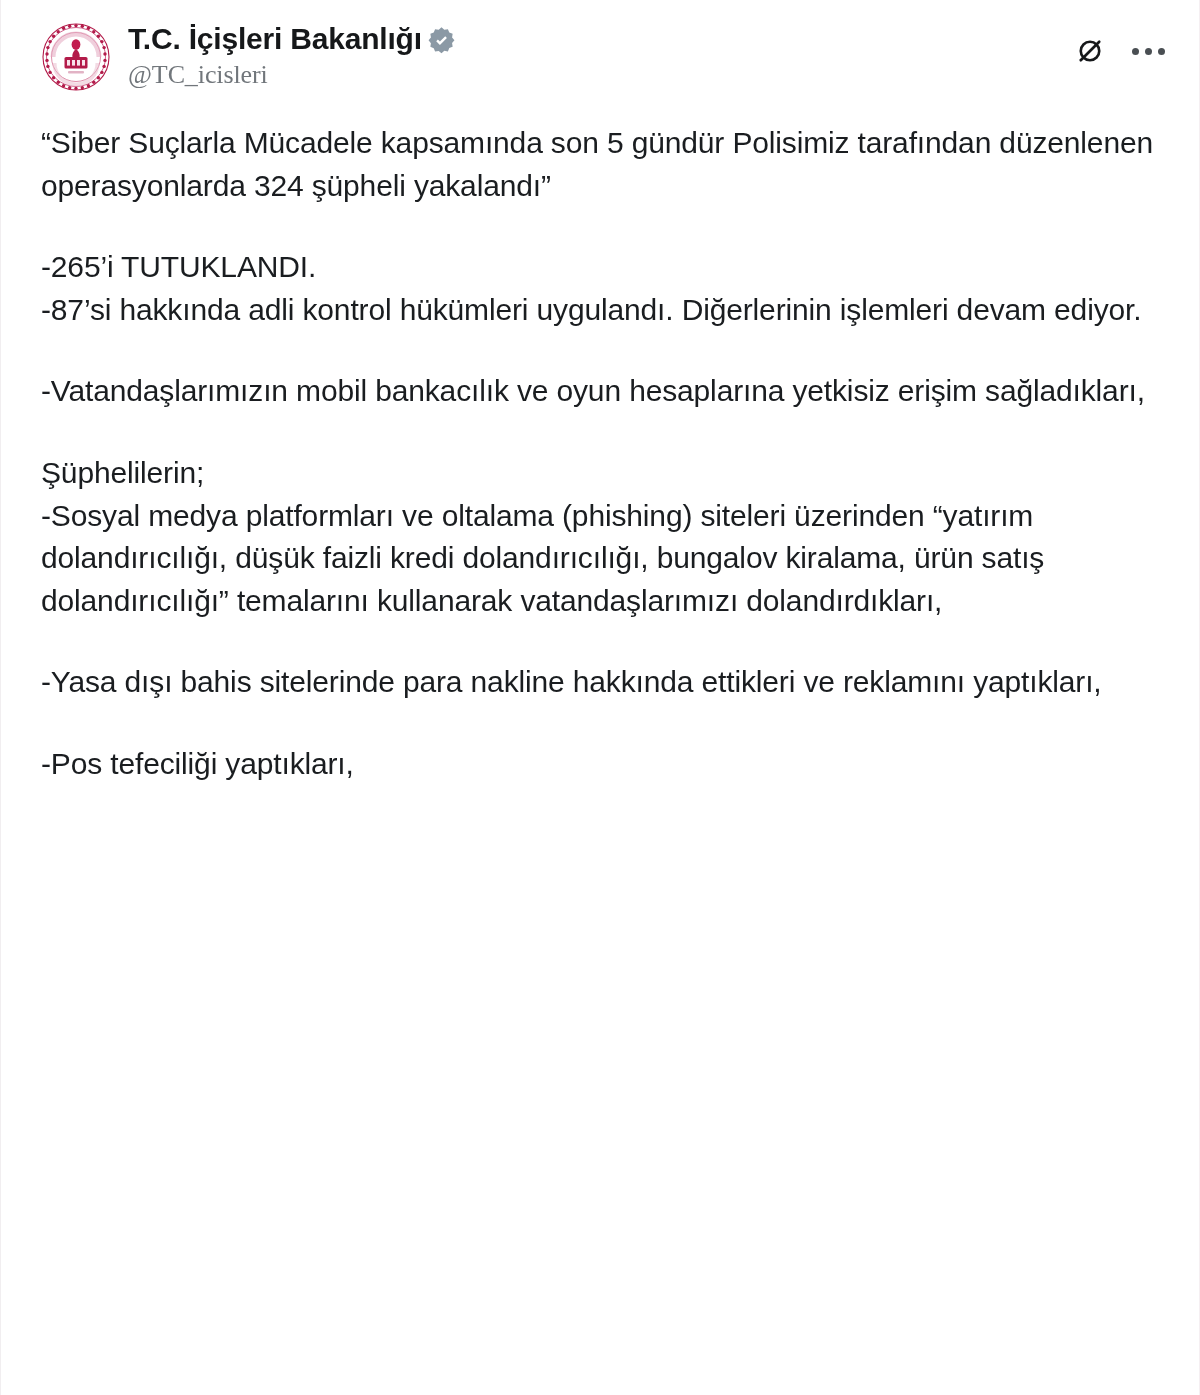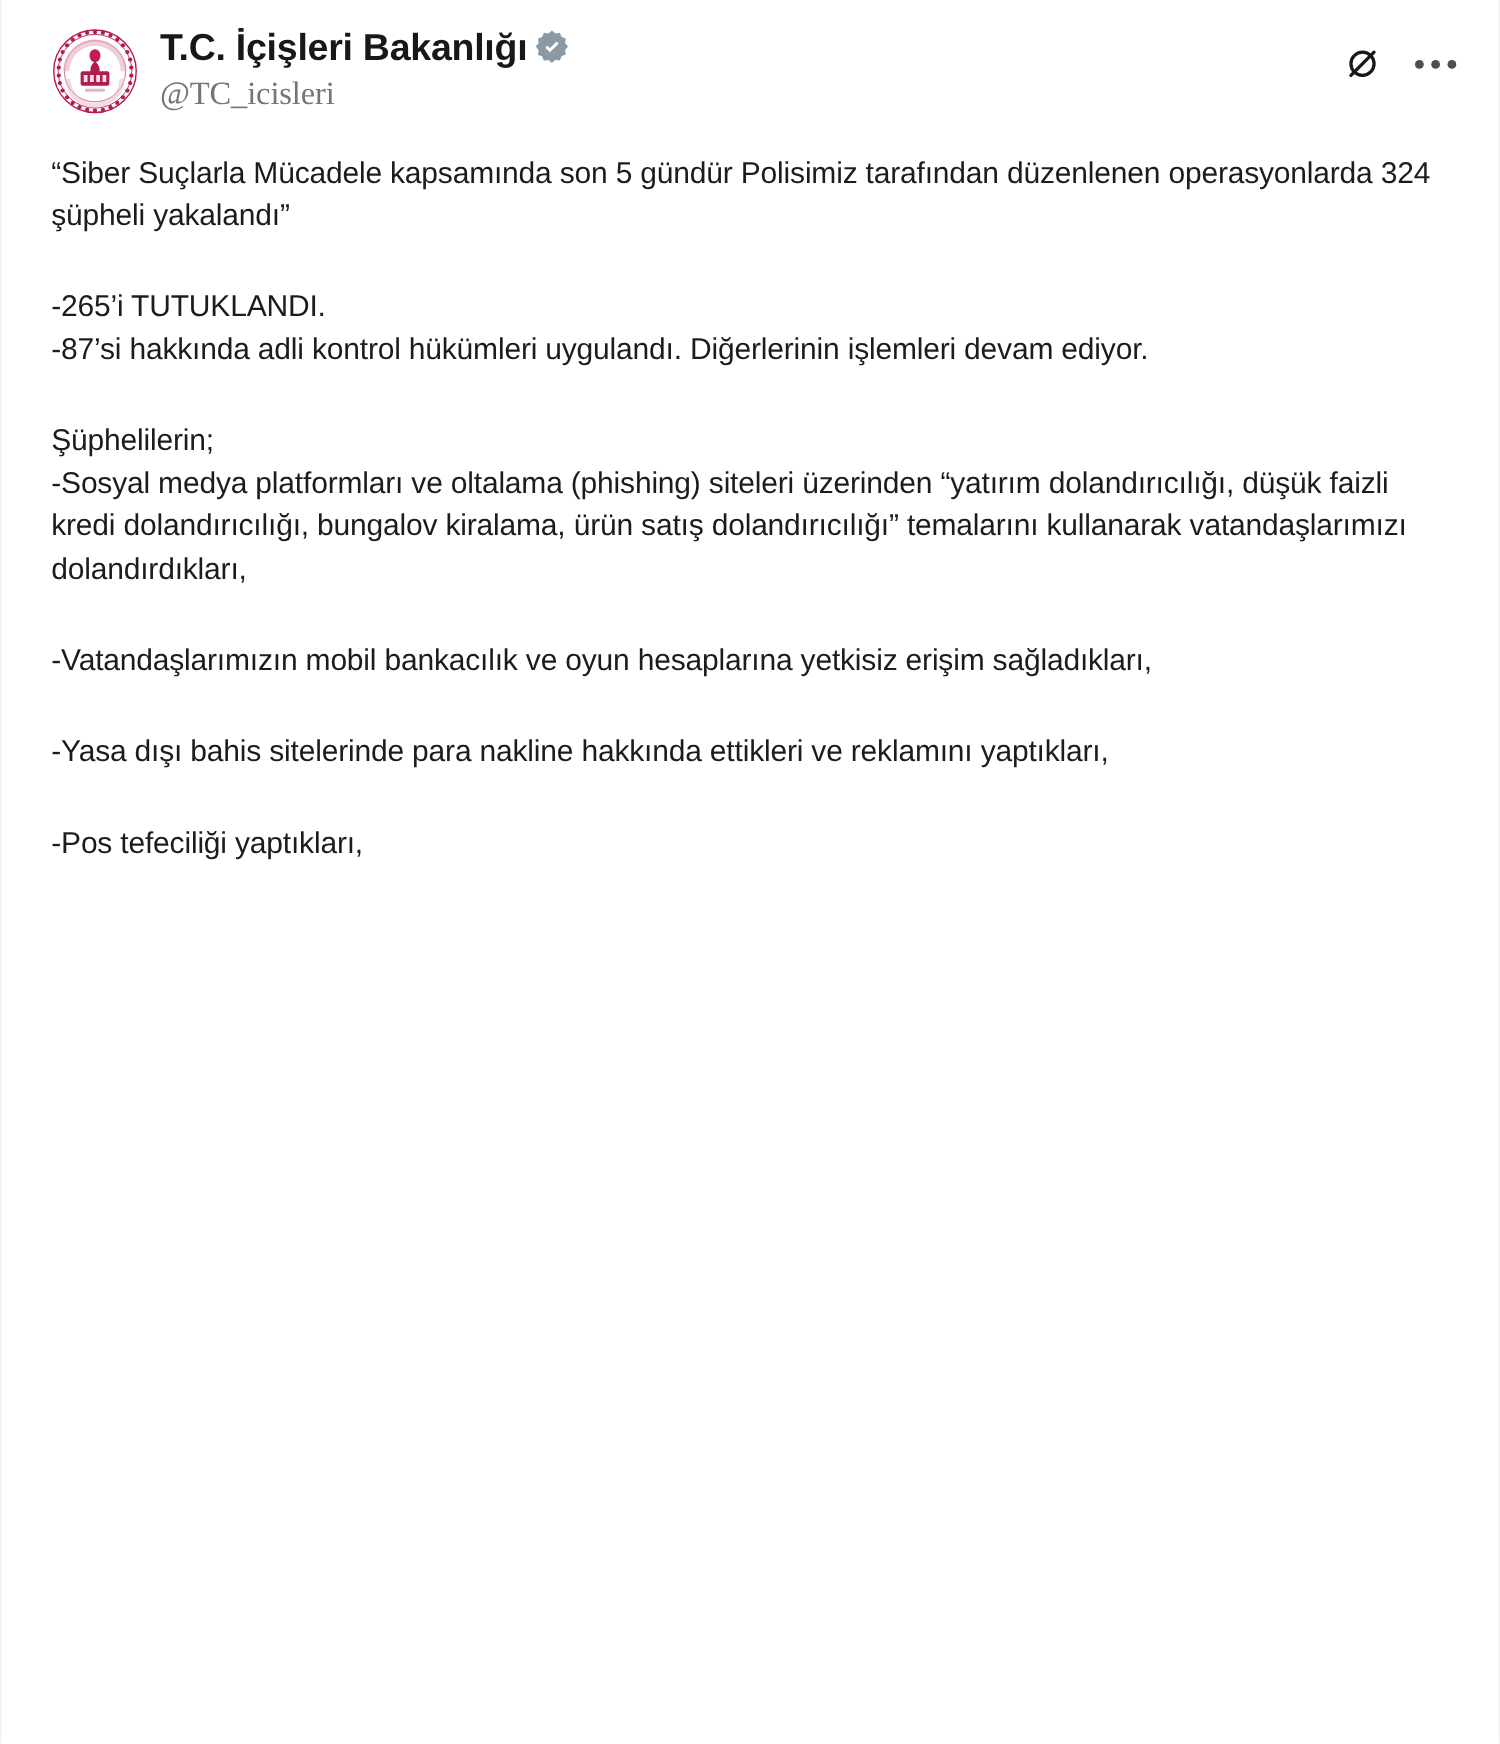--- a/index.html
+++ b/index.html
@@ -47,21 +47,21 @@
   .avatar-wrap svg { display: block; }
 
   .identity {
     flex: 1 1 auto;
     min-width: 0;
     padding-top: 2px;
   }
 
   .name-row {
     display: flex;
-    align-items: flex-start;
+    align-items: flex-end;
     gap: 6px;
     line-height: 1;
   }
 
   .display-name {
     font-size: 30px;
     font-weight: bold;
     color: #16181a;
     letter-spacing: -0.2px;
     white-space: nowrap;
@@ -112,21 +112,21 @@
     display: block;
     width: 7px;
     height: 7px;
     border-radius: 50%;
     background: #4a4f53;
   }
 
   
   .tweet-body {
     padding: 30px 36px 0 40px;
-    font-size: 24px;
+    font-size: 30px;
     line-height: 1.42;
     color: #1a1d20;
     letter-spacing: -0.15px;
     word-wrap: break-word;
   }
 
   .tweet-body p {
     margin: 0 0 39px 0;
     white-space: pre-wrap;
   }
@@ -221,21 +221,21 @@
             <i></i>
         </span>
       </div>
     </div>
   </div>
 
   <div class="tweet-body">
     <p>“Siber Suçlarla Mücadele kapsamında son 5 gündür Polisimiz tarafından düzenlenen operasyonlarda 324 şüpheli yakalandı”</p>
     <p>-265’i TUTUKLANDI.
 -87’si hakkında adli kontrol hükümleri uygulandı. Diğerlerinin işlemleri devam ediyor.</p>
+    <p>-Vatandaşlarımızın mobil bankacılık ve oyun hesaplarına yetkisiz erişim sağladıkları,</p>
     <p>Şüphelilerin;
 -Sosyal medya platformları ve oltalama (phishing) siteleri üzerinden “yatırım dolandırıcılığı, düşük faizli kredi dolandırıcılığı, bungalov kiralama, ürün satış dolandırıcılığı” temalarını kullanarak vatandaşlarımızı dolandırdıkları,</p>
-    <p>-Vatandaşlarımızın mobil bankacılık ve oyun hesaplarına yetkisiz erişim sağladıkları,</p>
     <p>-Yasa dışı bahis sitelerinde para nakline hakkında ettikleri ve reklamını yaptıkları,</p>
     <p>-Pos tefeciliği yaptıkları,</p>
     <div class="spacer-bottom"></div>
   </div>
 
 </div>
 
 </body></html>

